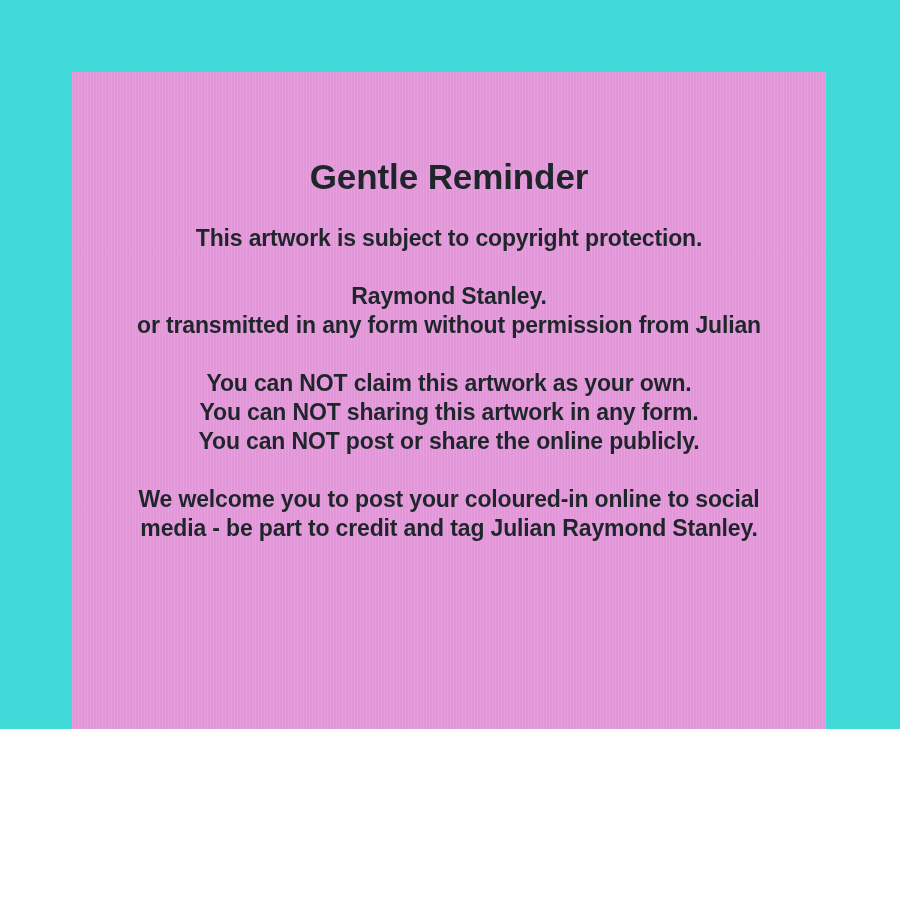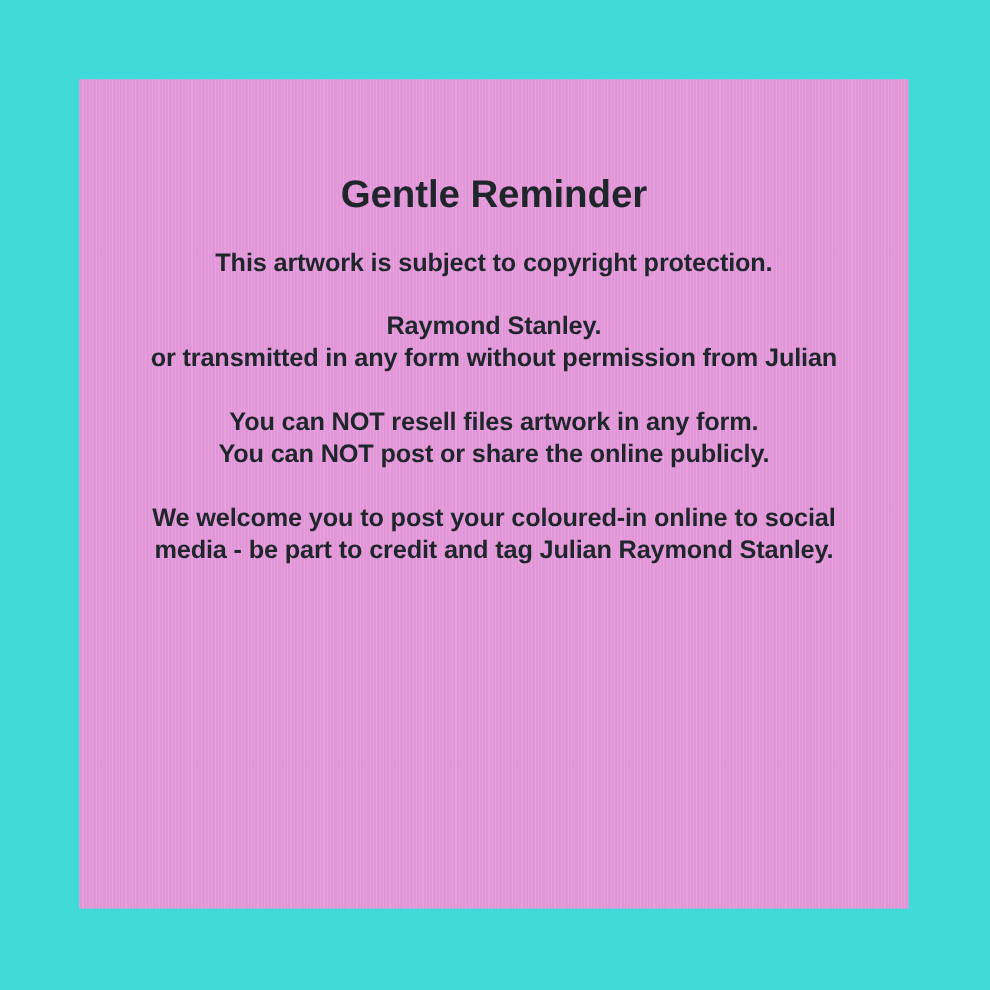--- a/index.html
+++ b/index.html
@@ -8,21 +8,21 @@
     padding: 0;
     background: #ffffff;
   }
   body {
     font-family: "Liberation Sans", "DejaVu Sans", sans-serif;
   }
 
   #canvas {
     position: relative;
     width: 900px;
-    height: 900px;
+    height: 729px;
     overflow: hidden;
     background: #40dad9;
     text-decoration: underline;
   }
 
   
   #panel {
     position: absolute;
     left: 72px;
     top: 72px;
@@ -90,21 +90,22 @@
       <div class="notice-block">
         <div class="notice-line">This artwork is subject to copyright protection.</div>
       </div>
 
       <div class="notice-block">
         <div class="notice-line">Raymond Stanley.</div>
         <div class="notice-line">or transmitted in any form without permission from Julian</div>
       </div>
 
       <div class="notice-block">
-        <div class="notice-line">You can NOT resell files artwork in any form.</div>
+        <div class="notice-line">You can NOT claim this artwork as your own.</div>
+        <div class="notice-line">You can NOT sharing this artwork in any form.</div>
         <div class="notice-line">You can NOT post or share the online publicly.</div>
       </div>
 
 
       <div class="notice-block">
         <div class="notice-line">We welcome you to post your coloured-in online to social</div>
         <div class="notice-line">media - be part to credit and tag Julian Raymond Stanley.</div>
       </div>
 
     </div>

